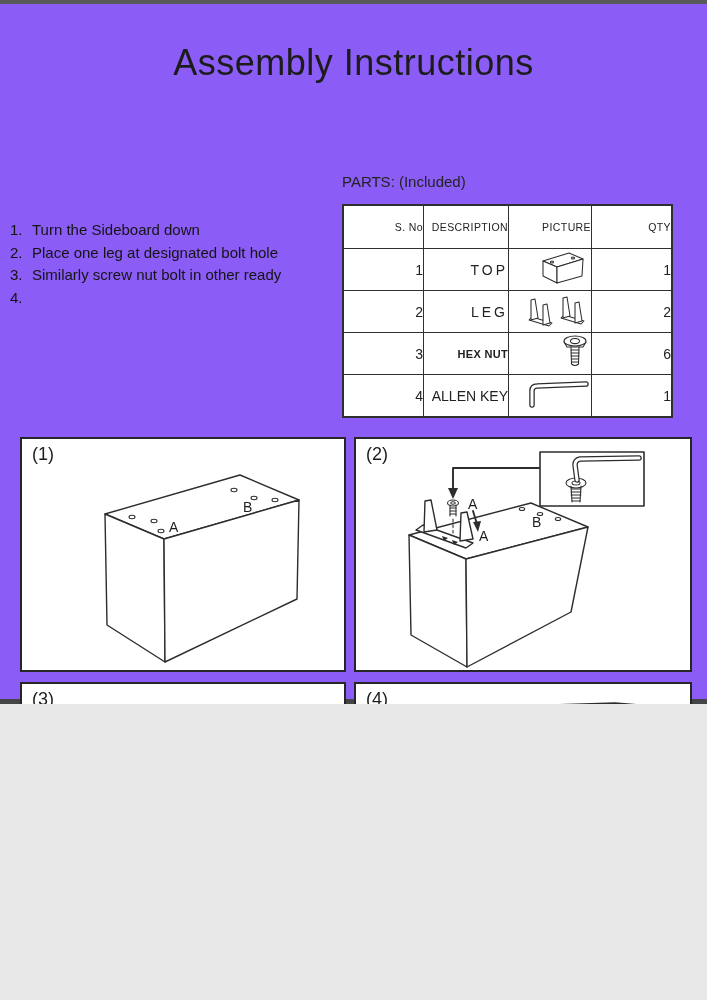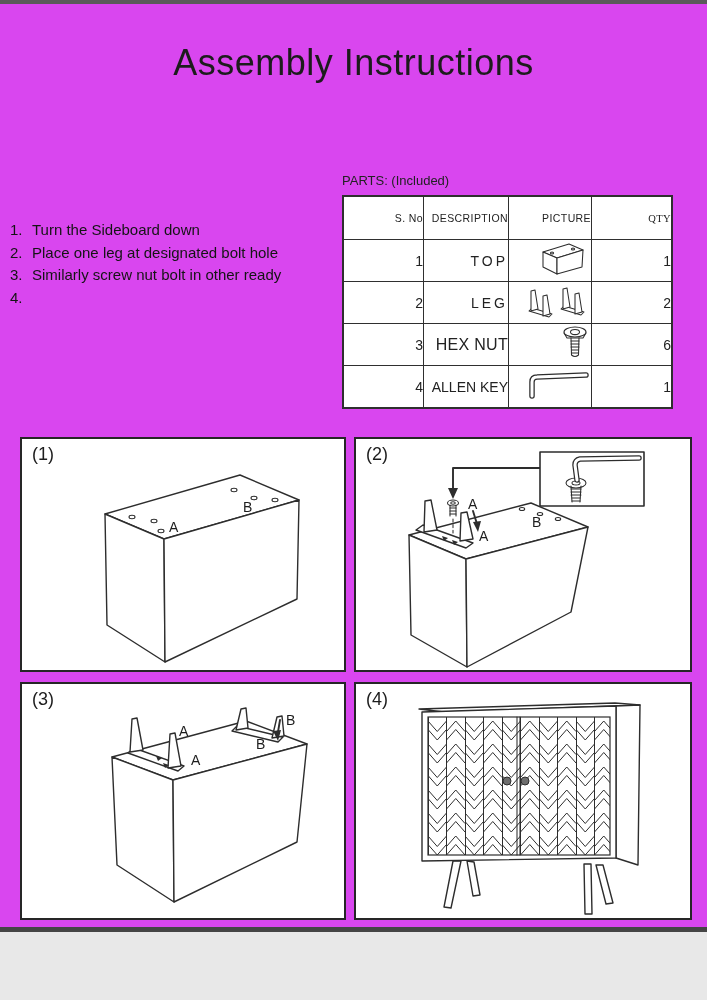--- a/index.html
+++ b/index.html
@@ -1,48 +1,48 @@
 <!DOCTYPE html>
 <html><head>
 <meta charset="utf-8">
 <style>
   html,body { margin:0; padding:0; background:#e8e8e8; }
-  .page { position:relative; width:707px; height:932px; background:#d946ef; margin:0 auto;
+  .page { position:relative; width:707px; height:704px; background:#8b5cf6; margin:0 auto;
           font-family:"Liberation Sans", sans-serif; color:#111; overflow:hidden; }
   .bar { position:absolute; left:0; right:0; }
   .bar.top { top:0; height:4px; background:#5a5a5a; }
   .bar.bottom { bottom:0; height:5px; background:#454545; }
 
   .title { position:absolute; top:42px; left:0; width:100%; margin:0; text-align:center;
            font-size:36px; font-weight:400; letter-spacing:0.5px; color:#1c1c1c; }
 
   .tools { position:absolute; left:27px; top:146px; font-size:13px; font-weight:700; color:#111; }
 
   .instructions { position:absolute; left:10px; top:219px; width:310px; font-size:15px;
                   line-height:22.5px; color:#141414; }
   .instr { display:flex; }
   .instr .num { width:22px; flex:0 0 22px; }
   .instr .txt { width:280px; }
   .instr .line2-indent { padding-left:7px; }
 
   .parts { position:absolute; left:342px; top:173px; }
-  .parts-label { font-size:13px; color:#222; margin-bottom:7px; }
+  .parts-label { font-size:15px; color:#222; margin-bottom:14px; }
   table.parts-table { border-collapse:collapse; background:#fff; }
   table.parts-table th, table.parts-table td {
       border:1.6px solid #2f2f2f; text-align:right; vertical-align:middle; padding:0; }
   table.parts-table { border:2.5px solid #2f2f2f; }
   th.c-sno  { width:79px; height:42px; }
   th.c-desc { width:84px; }
   th.c-pic  { width:82px; }
-  th.c-qty  { width:79px;font-family:Liberation Serif, serif; }
+  th.c-qty  { width:79px; }
   table.parts-table th { font-size:10.5px; font-weight:400; letter-spacing:0.4px; color:#222; }
   table.parts-table td { height:41px; font-size:14px; color:#222; }
   td.desc { font-size:13.5px; }
   td.desc.wide { letter-spacing:3px; }
-  td.desc.bold { font-weight:400; font-size:16px; letter-spacing:0.3px; }
+  td.desc.bold { font-weight:700; font-size:11px; letter-spacing:0.3px; }
 
   .panel { position:absolute; background:#fff; border:2px solid #262626; }
   .panel.p1 { left:20px;  top:437px; width:322px; height:231px; }
   .panel.p2 { left:354px; top:437px; width:334px; height:231px; }
   .panel.p3 { left:20px;  top:682px; width:322px; height:234px; }
   .panel.p4 { left:354px; top:682px; width:334px; height:234px; }
   .panel-num { position:absolute; left:10px; top:5px; font-size:18px; color:#1d1d1d; z-index:2; }
   .panel svg.draw { position:absolute; left:0; top:0; }
 
   .face  { fill:#ffffff; stroke:#2d2d2d; stroke-width:1.4; stroke-linejoin:round; }

